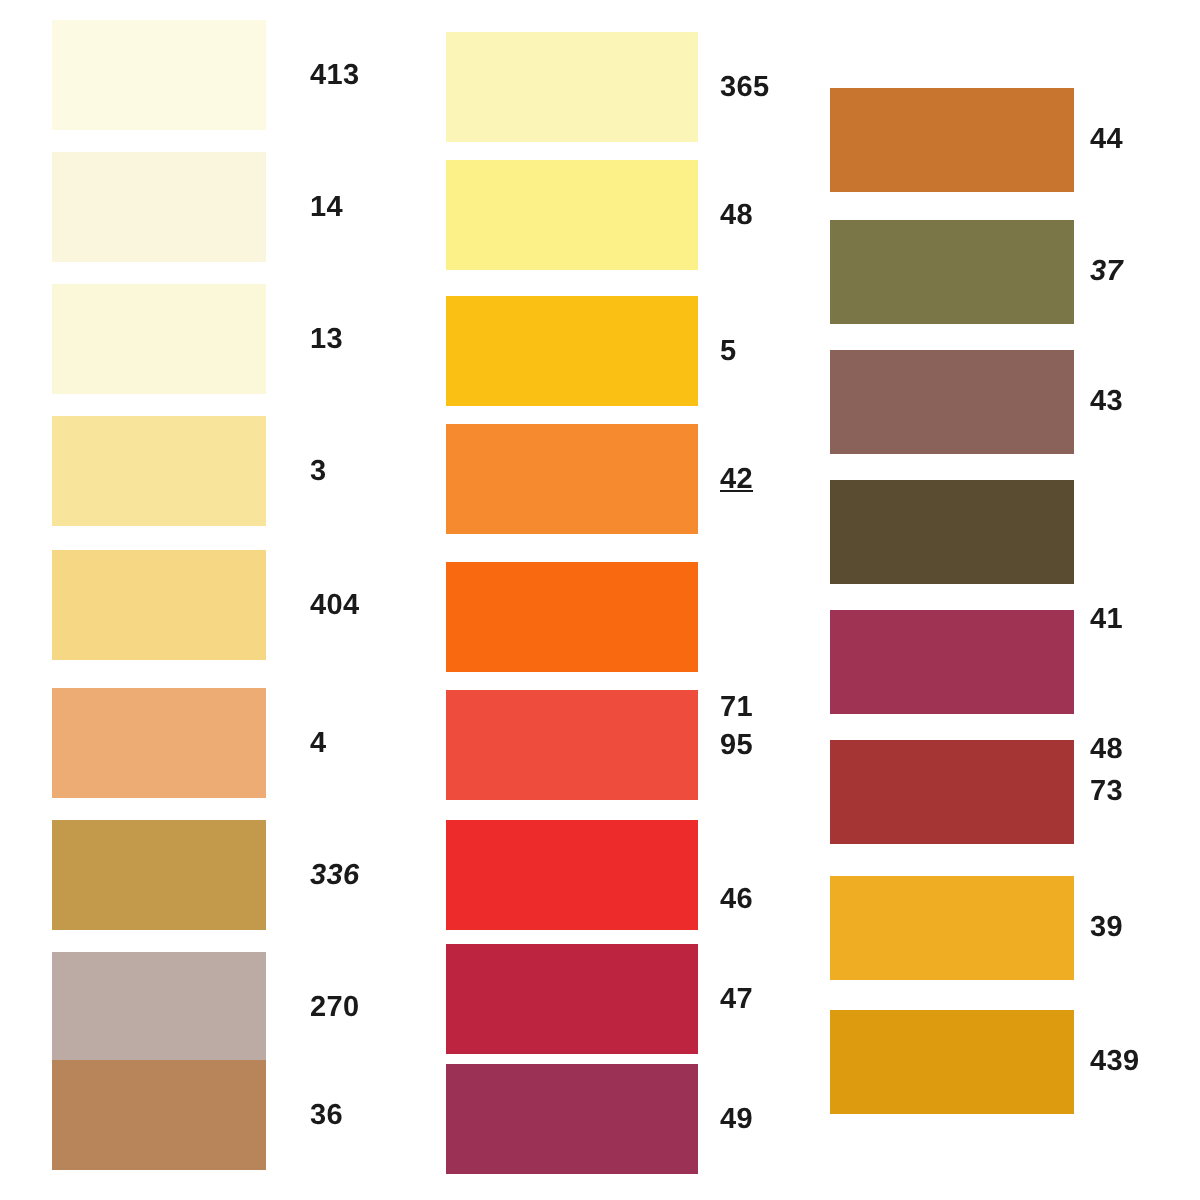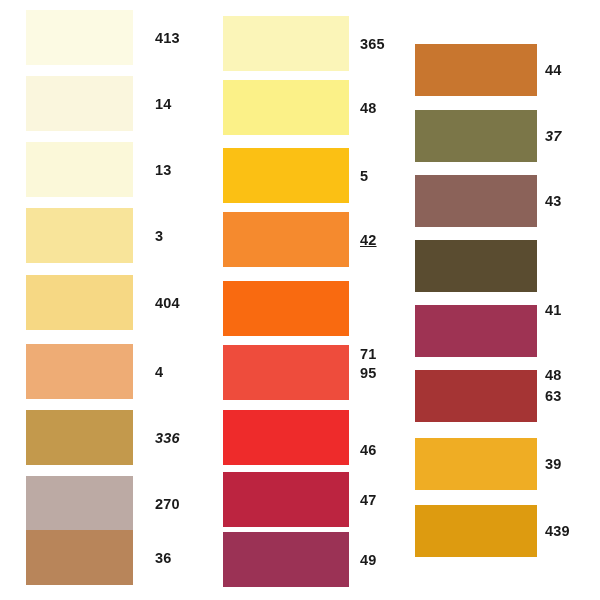--- a/index.html
+++ b/index.html
@@ -147,21 +147,21 @@
       <div class="swatch-row" style="top: 240px; height: 52px;">
         <div class="swatch-chip" title="#5a4c30" style="width: 122px; height: 52px; background: rgb(90, 76, 48);"></div>
         <span class="swatch-label" style="left: 130px; top: 19px; margin-top: 44px;">41</span>
       </div>
       <div class="swatch-row" style="top: 305px; height: 52px;">
         <div class="swatch-chip" title="#9e3353" style="width: 122px; height: 52px; background: rgb(158, 51, 83);"></div>
         <span class="swatch-label" style="left: 130px; top: 19px; margin-top: 44px;">48</span>
       </div>
       <div class="swatch-row" style="top: 370px; height: 52px;">
         <div class="swatch-chip" title="#a53434" style="width: 122px; height: 52px; background: rgb(165, 52, 52);"></div>
-        <span class="swatch-label" style="left: 130px; top: 19px;">63</span>
+        <span class="swatch-label" style="left: 130px; top: 19px;">73</span>
       </div>
       <div class="swatch-row" style="top: 438px; height: 52px;">
         <div class="swatch-chip" title="#efad24" style="width: 122px; height: 52px; background: rgb(239, 173, 36);"></div>
         <span class="swatch-label" style="left: 130px; top: 19px;">39</span>
       </div>
       <div class="swatch-row" style="top: 505px; height: 52px;">
         <div class="swatch-chip" title="#dd9b10" style="width: 122px; height: 52px; background: rgb(221, 155, 16);"></div>
         <span class="swatch-label" style="left: 130px; top: 19px;">439</span>
       </div>
     </div>

